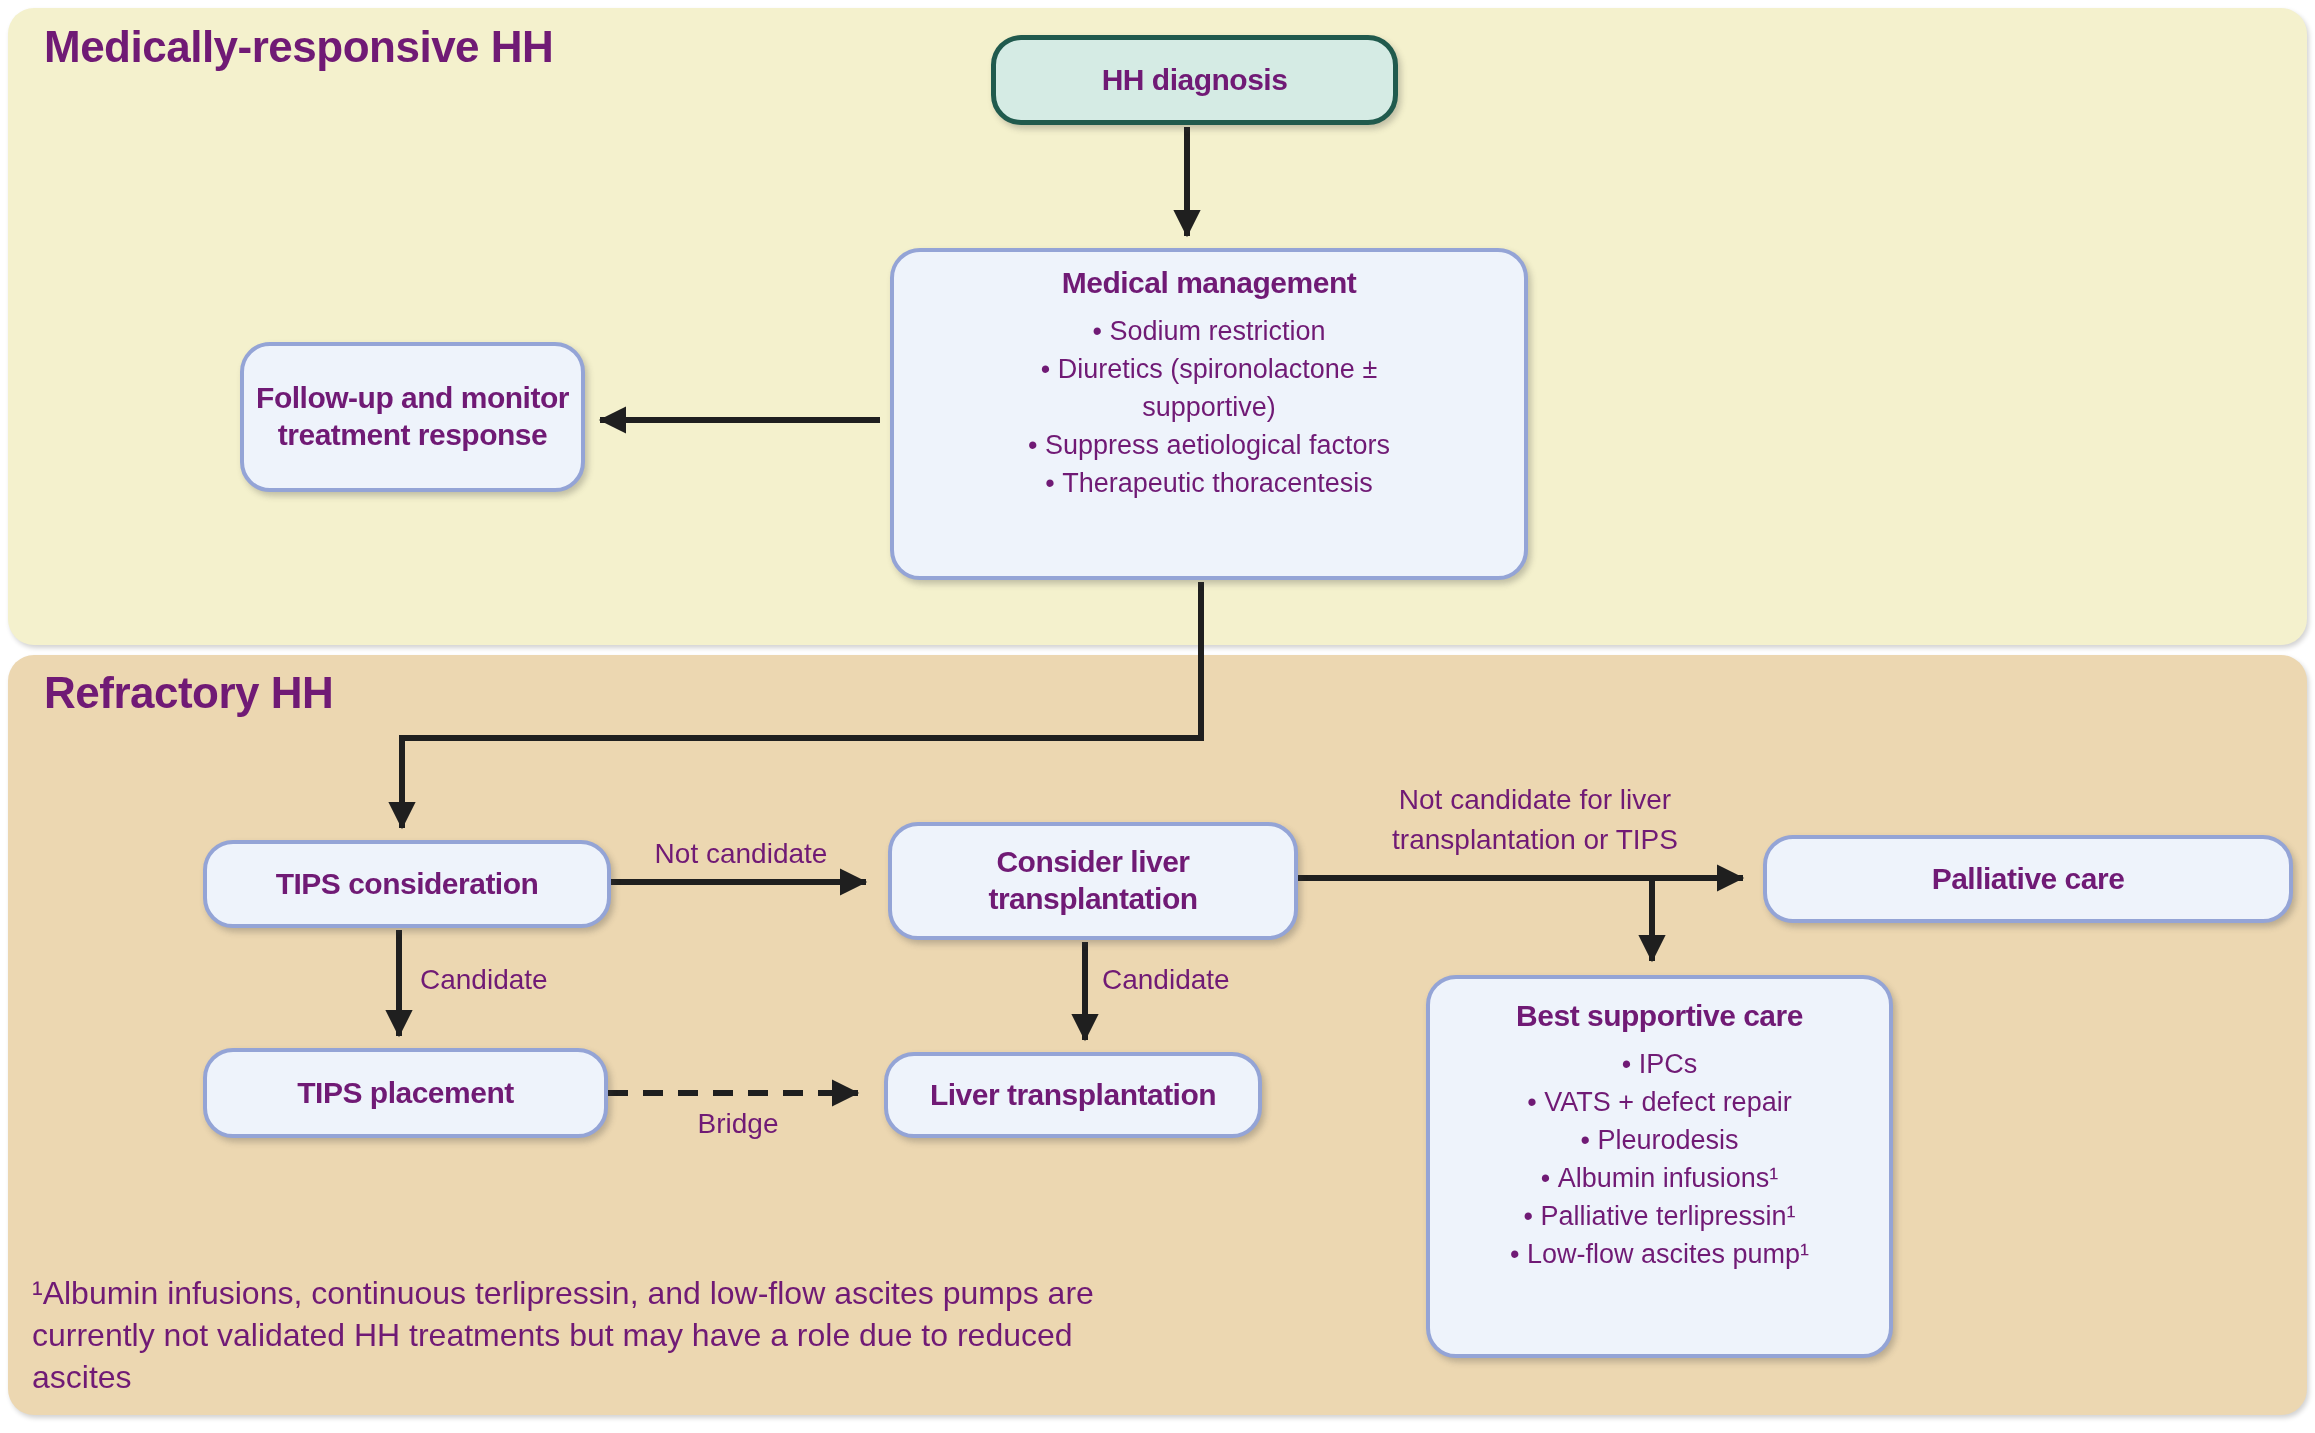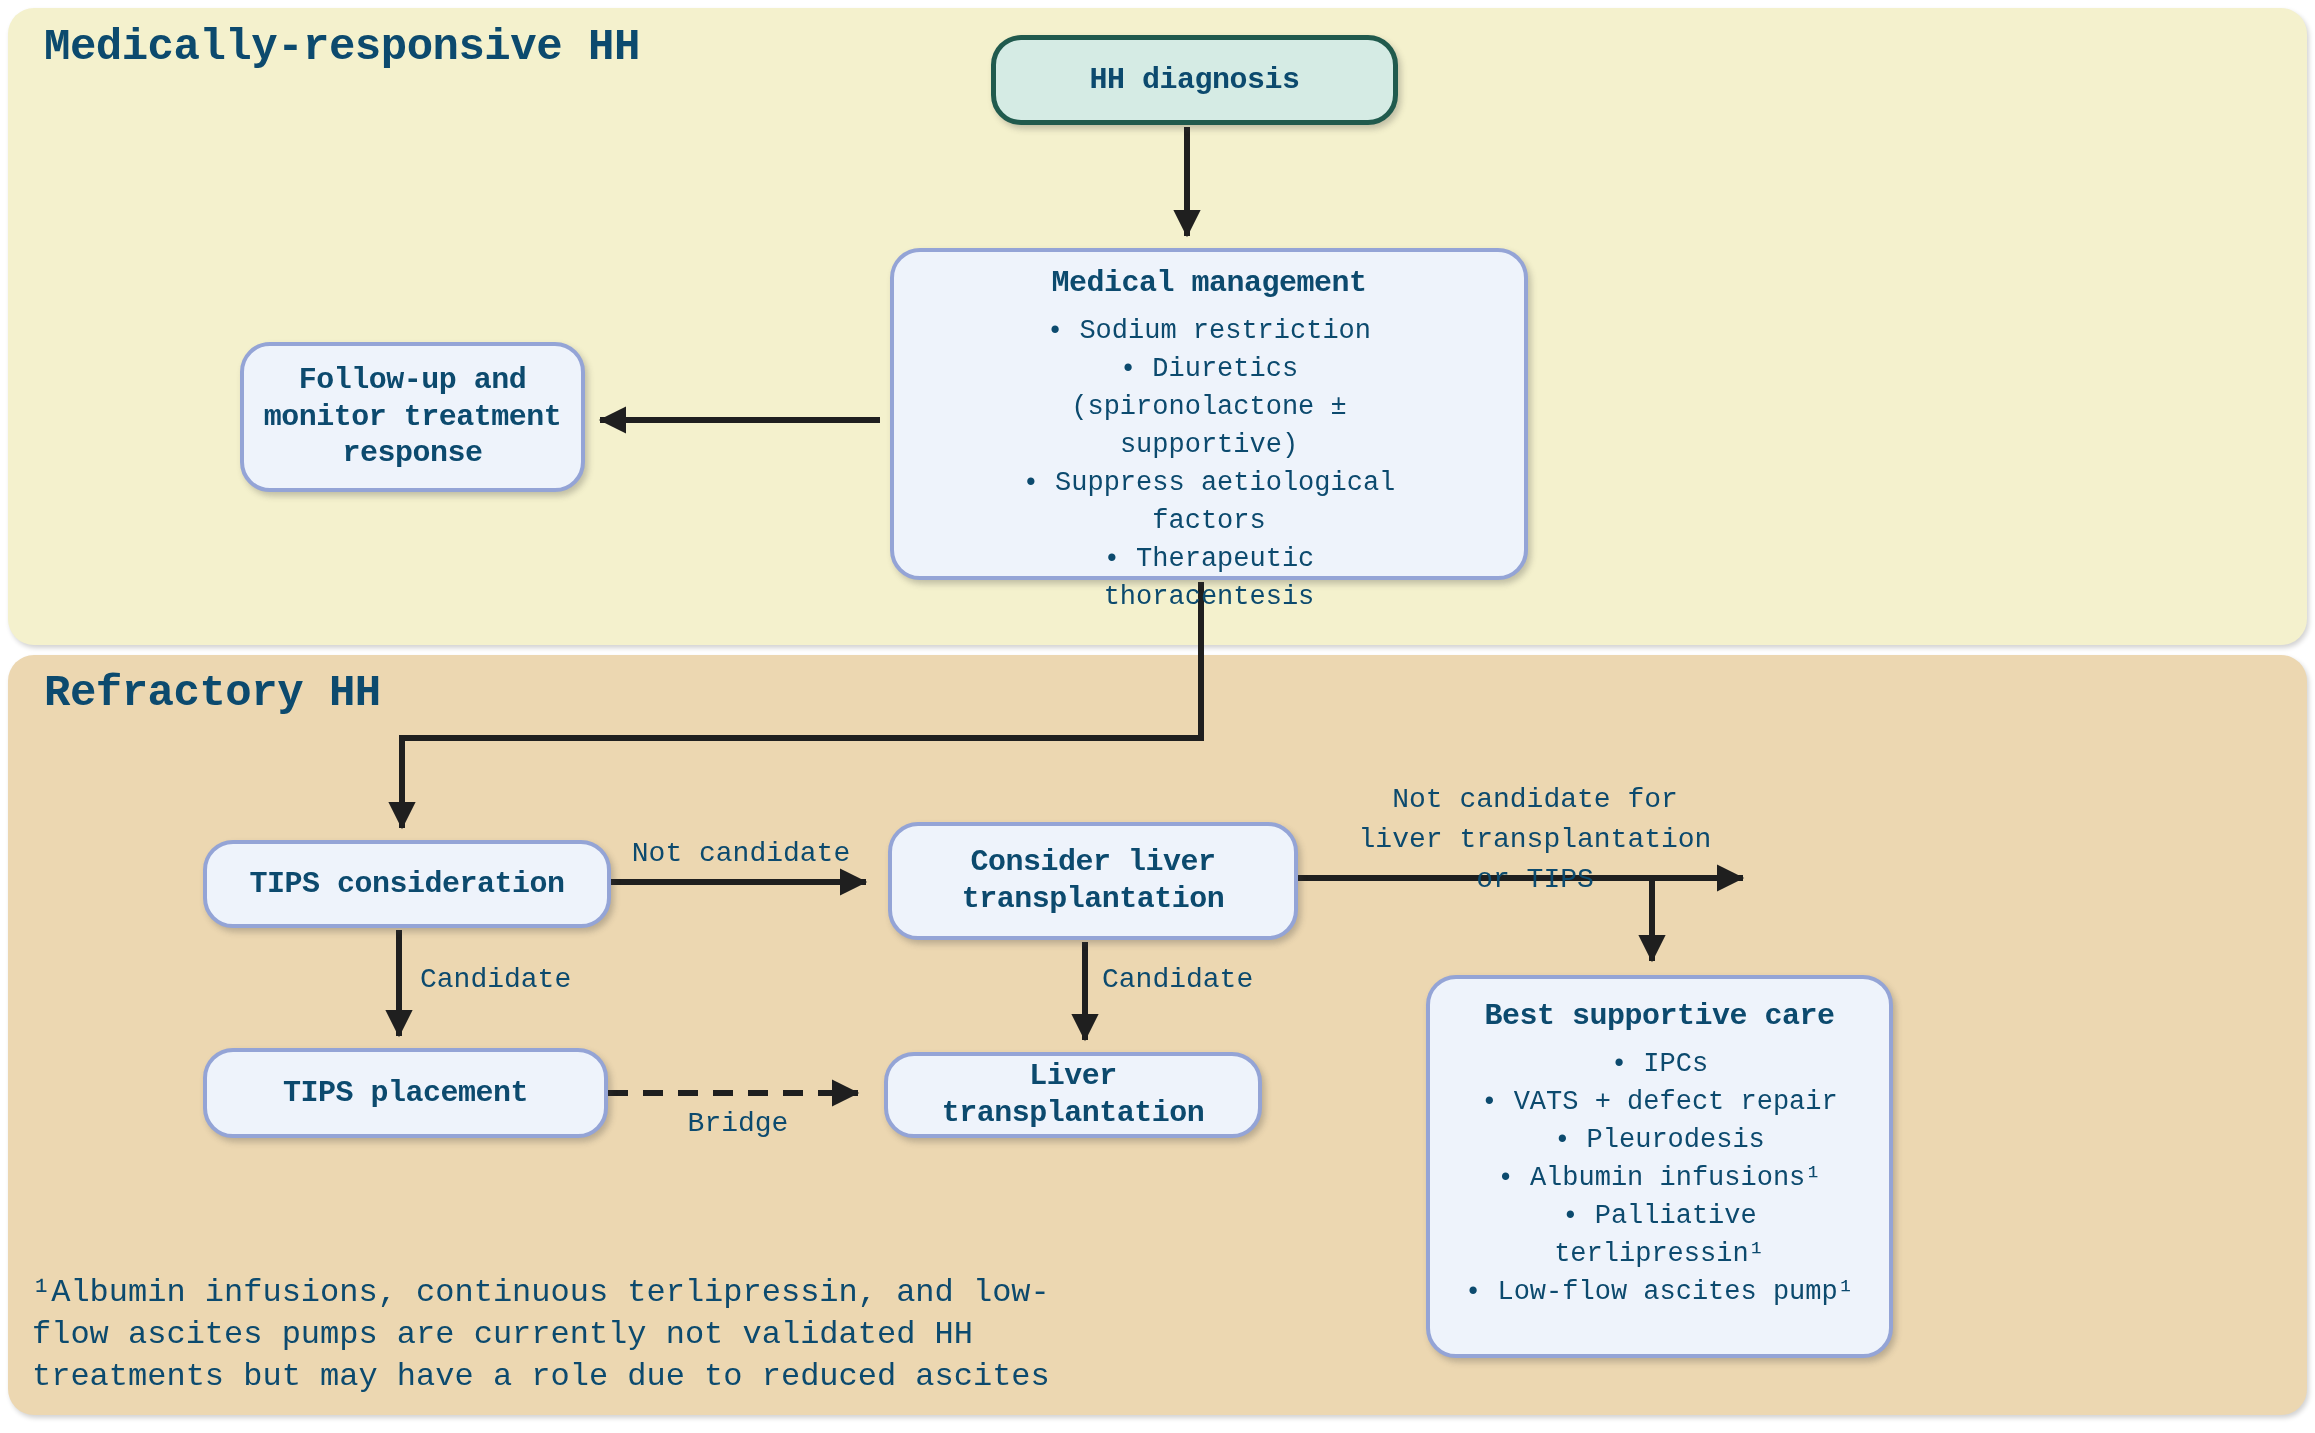--- a/index.html
+++ b/index.html
@@ -1,22 +1,22 @@
 <!DOCTYPE html>
 <html><head>
 <meta charset="utf-8">
 <style>
   html, body { margin: 0; padding: 0; background: #ffffff; }
   .canvas {
     position: relative;
     width: 2315px;
     height: 1433px;
     background: #ffffff;
-    font-family: Liberation Mono, monospace;
-    color: #0c4a6e;
+    font-family: Liberation Sans, sans-serif;
+    color: #701a75;
     overflow: hidden;
   }
   .section {
     position: absolute;
     border-radius: 26px;
     box-shadow: 2px 3px 5px rgba(0,0,0,0.18);
   }
   .section.responsive { left: 8px; top: 8px; width: 2299px; height: 637px; background: #f4f1cd; }
   .section.refractory { left: 8px; top: 655px; width: 2299px; height: 760px; background: #ecd7b1; }
   .section-title {
@@ -149,20 +149,23 @@
   </div>
 
   <div class="node" style="left:880px; top:822px; width:410px; height:118px;">
     <div class="node-label">Consider liver transplantation</div>
   </div>
 
   <div class="node" style="left:876px; top:1052px; width:378px; height:86px;">
     <div class="node-label">Liver transplantation</div>
   </div>
 
+  <div class="node" style="left:1755px; top:835px; width:530px; height:88px;">
+    <div class="node-label">Palliative care</div>
+  </div>
 
   <div class="node listbox supportive" style="left:1418px; top:975px; width:467px; height:383px;">
     <div class="node-title" style="margin-top:20px;">Best supportive care</div>
     <div class="bullets">
         <div class="bullet">IPCs</div>
         <div class="bullet">VATS + defect repair</div>
         <div class="bullet">Pleurodesis</div>
         <div class="bullet">Albumin infusions¹</div>
         <div class="bullet">Palliative terlipressin¹</div>
         <div class="bullet">Low-flow ascites pump¹</div>

